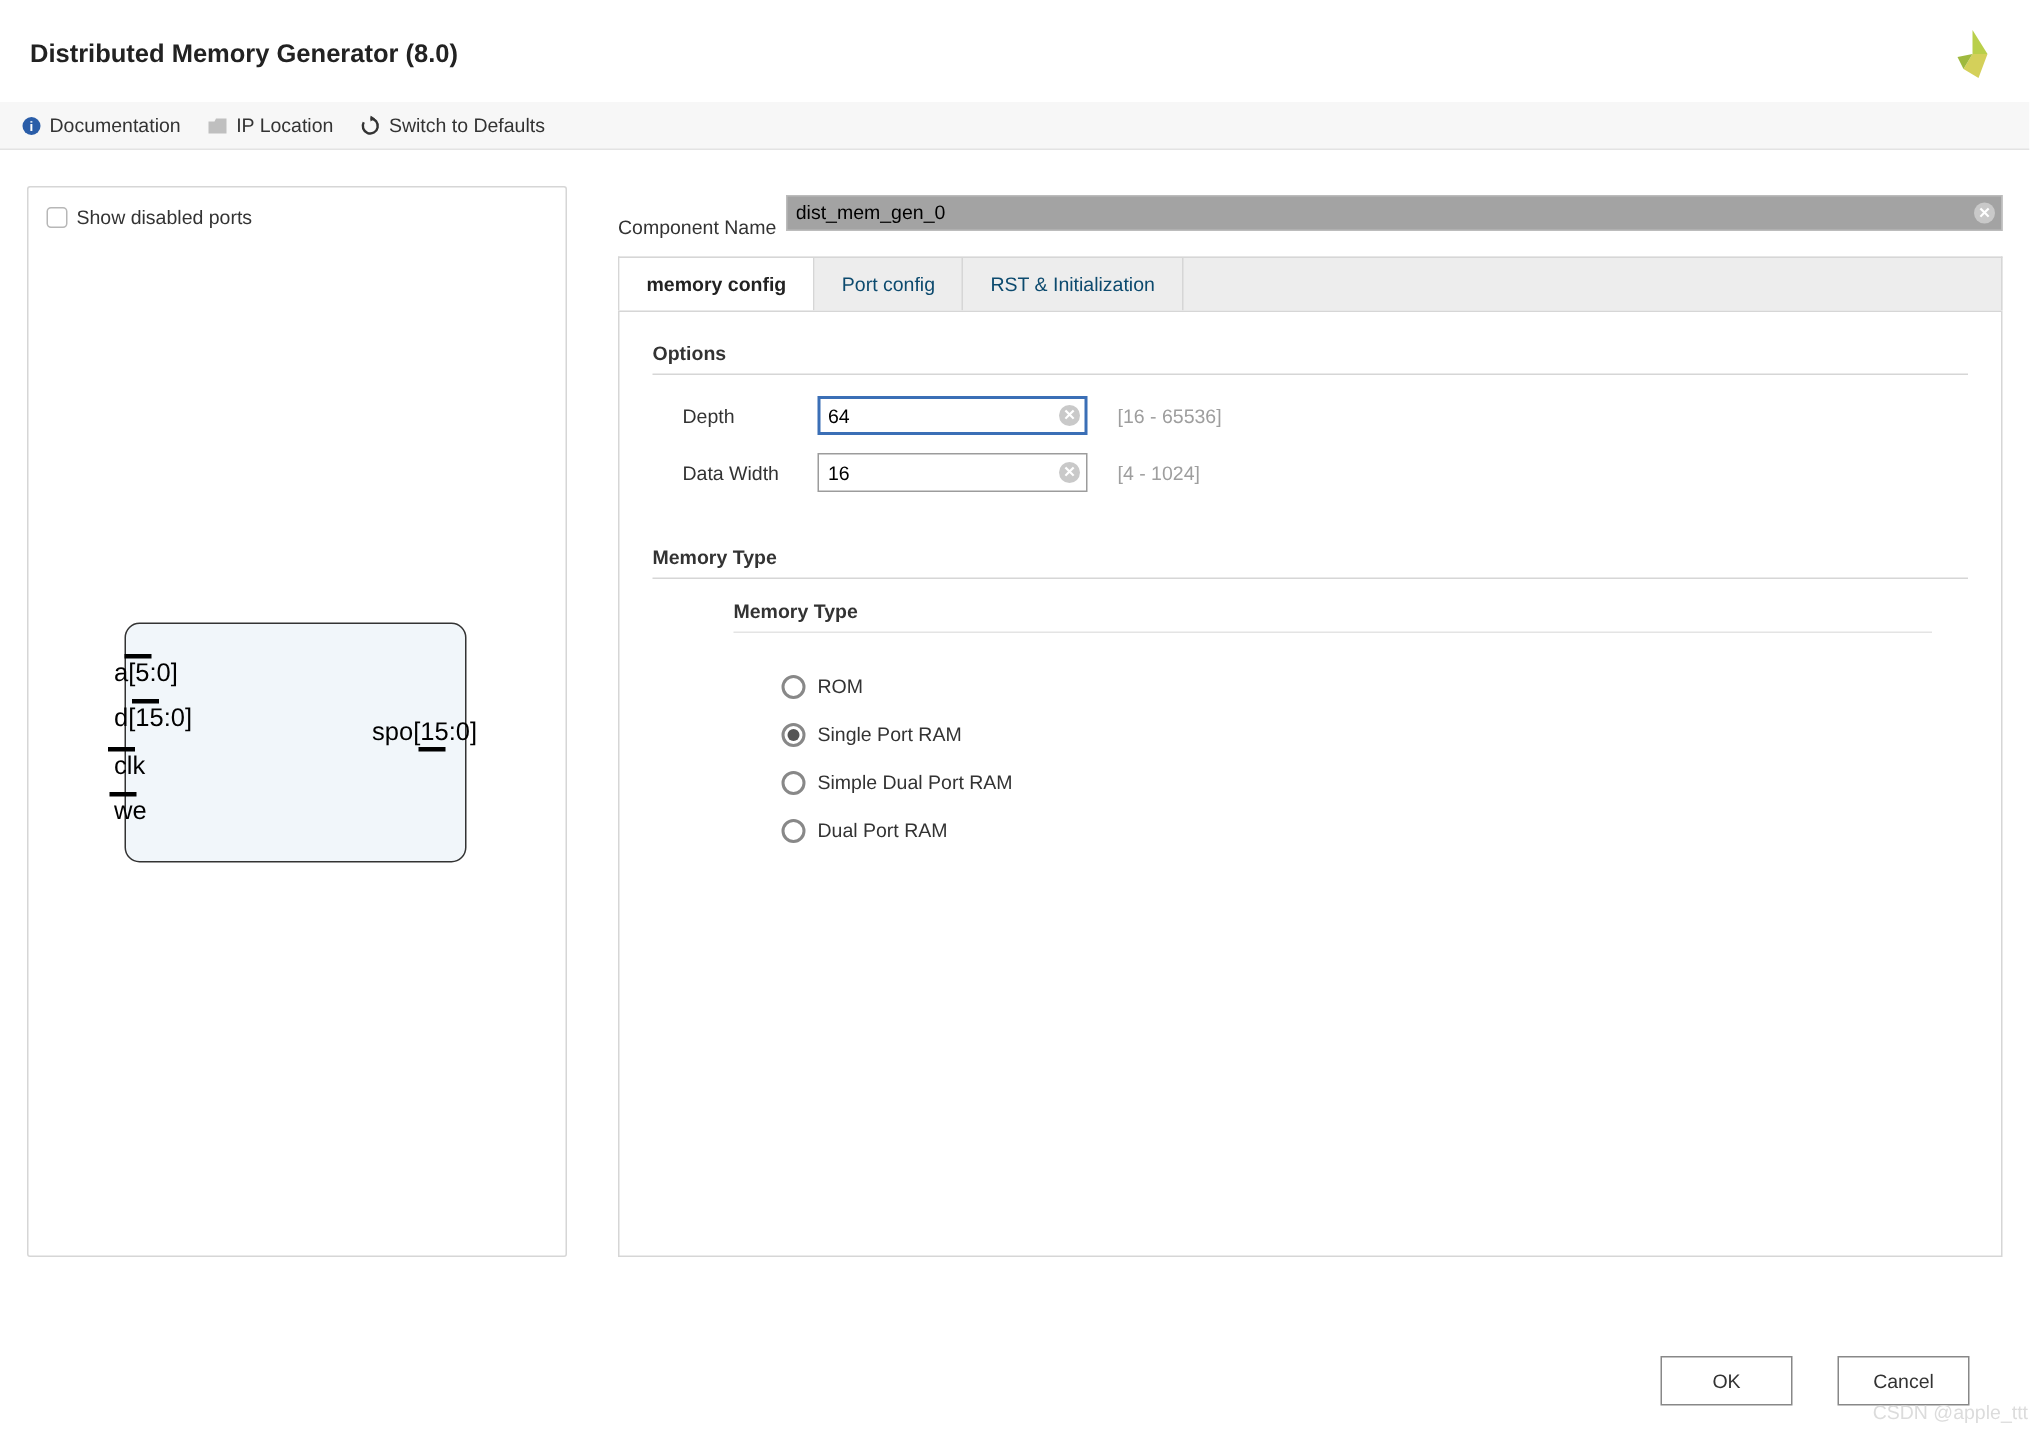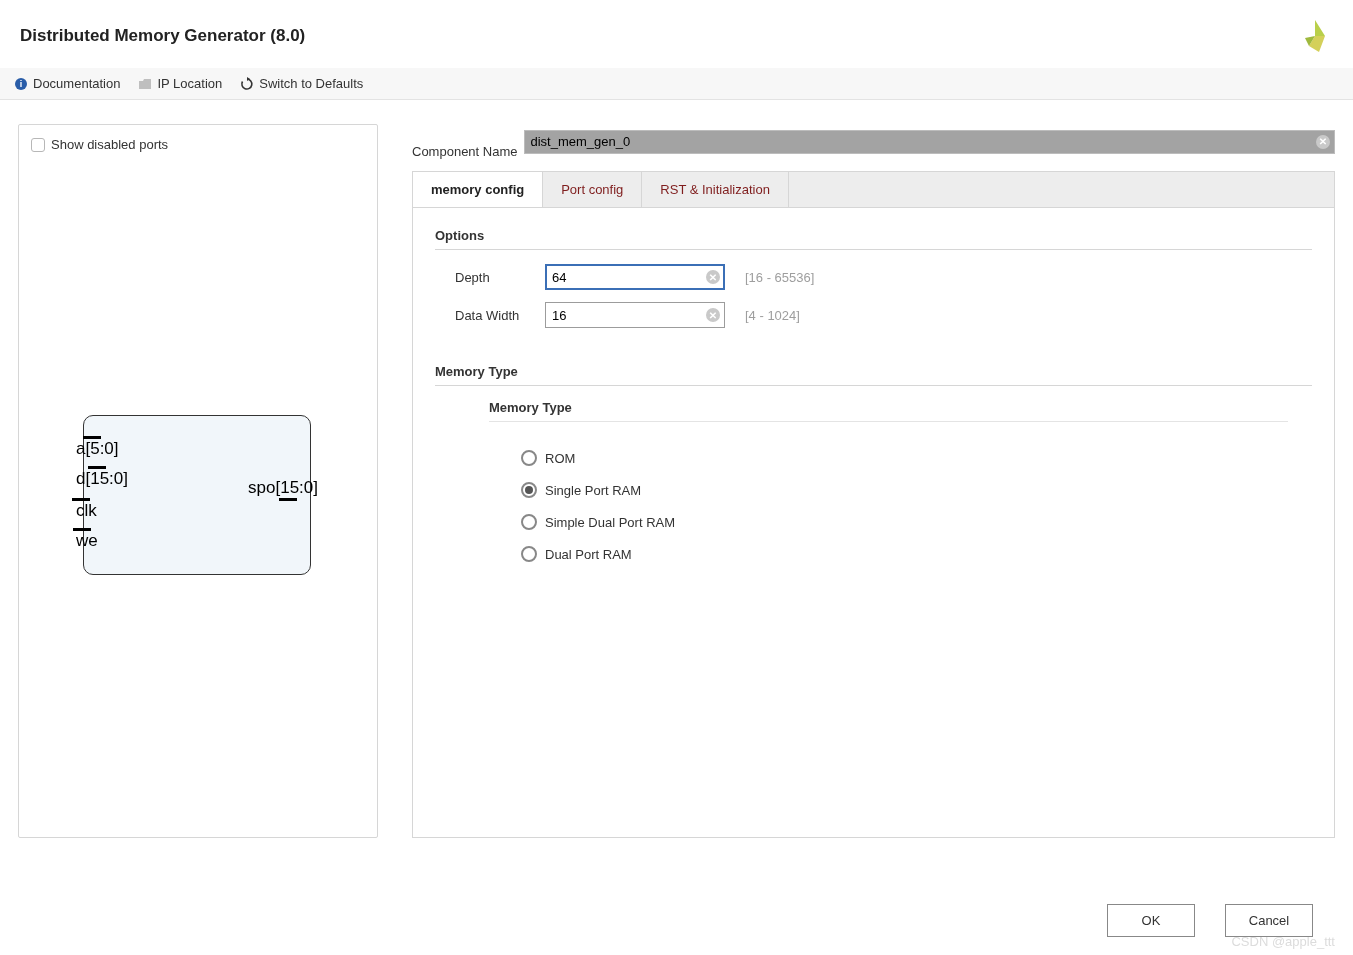--- a/index.html
+++ b/index.html
@@ -156,21 +156,21 @@
     
     .tab-strip {
       display: flex;
       background: #ededed;
       border: 1px solid #d6d6d6;
       border-bottom: none;
     }
     .tab {
       padding: 10px 18px;
       font-size: 13px;
-      color: #7f1d1d;
+      color: #0c4a6e;
       border-right: 1px solid #d6d6d6;
       cursor: pointer;
     }
     .tab.active {
       background: #fff;
       font-weight: bold;
       color: #222;
     }
     .tab-body {
       border: 1px solid #d6d6d6;
@@ -206,21 +206,20 @@
       padding: 4px 22px 4px 6px;
       font-size: 13px;
       height: 26px;
     }
     .num-input.focused { border: 2px solid #3b6fb6; padding: 3px 21px 3px 5px;}
     .hint { color: #9e9e9e; font-size: 13px; margin-left: 10px; }
     .section-spacer { height: 24px; }
     .radio-group { padding-left: 60px; padding-top: 14px;}
     .radio-row {
       display: flex;
-      align-items: center;
       gap: 8px;
       margin-bottom: 16px;
       cursor: pointer;
       padding-left: 26px;
     }
     .radio {
       width: 16px;
       height: 16px;
       border: 2px solid #888;
       border-radius: 50%;
@@ -248,21 +247,21 @@
       background: #fff;
       padding: 8px 0;
       width: 88px;
       text-align: center;
       font-size: 13px;
       cursor: pointer;
     }
     .watermark {
       position: absolute;
       bottom: 6px;
-      right: 18px;
+      right: 1px;
       color: #dcdcdc;
       font-size: 13px;
       pointer-events: none;
     }
   </style>
 </head>
 <body>
 
 <div class="header">
   <div class="header-title">Distributed Memory Generator (8.0)</div>

